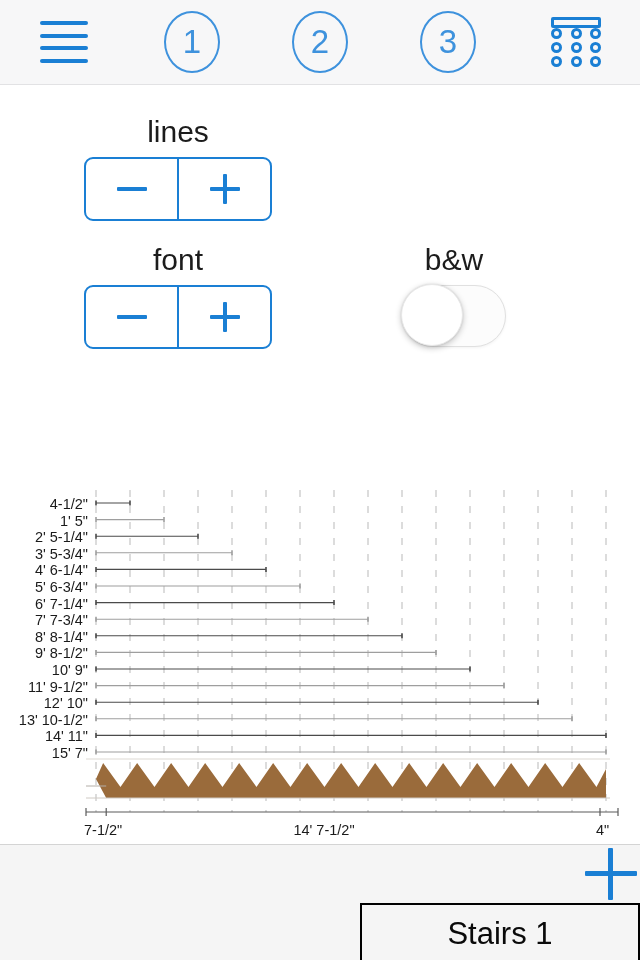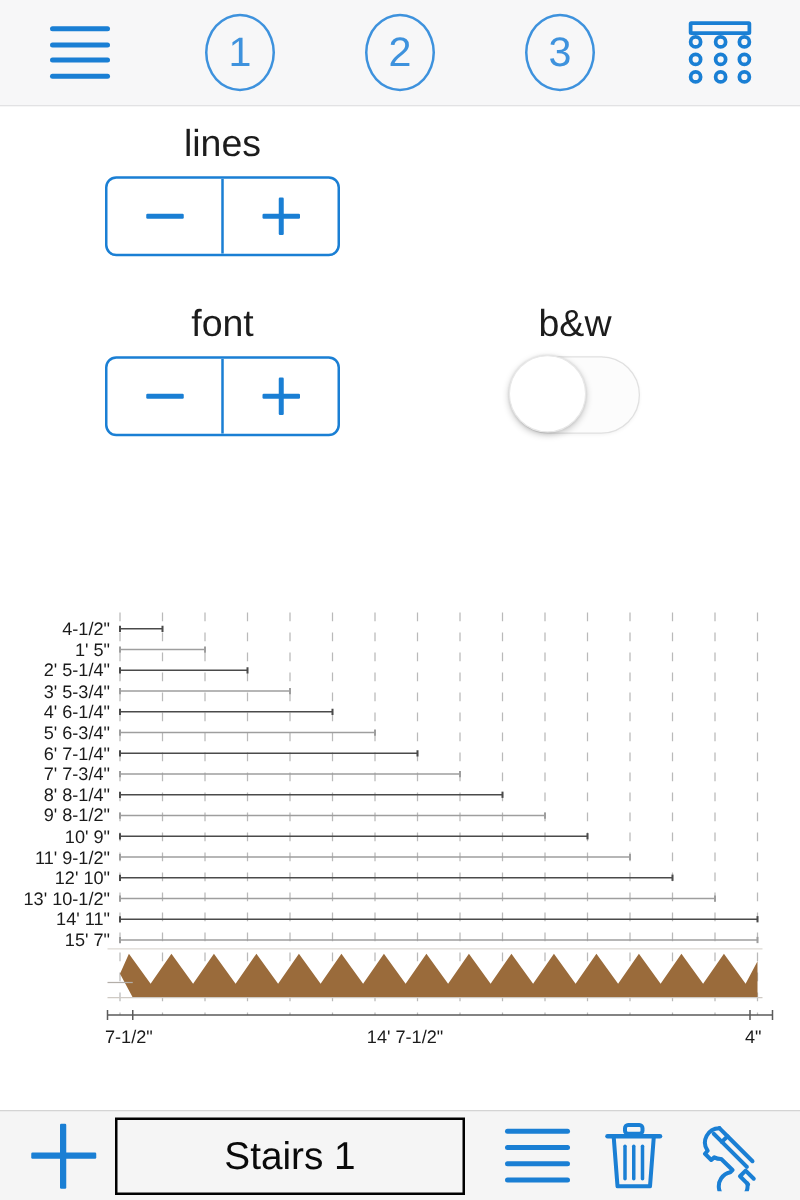--- a/index.html
+++ b/index.html
@@ -218,26 +218,27 @@
     color: #1a1a1a;
     white-space: nowrap;
     line-height: 1;
   }
 
   
   .bottombar {
     position: absolute;
     left: 0; bottom: 0;
     width: 640px;
-    height: 72px;
+    height: 116px;
     background: #f5f5f5;
     border-top: 1px solid #d4d4d4;
     box-sizing: border-box;
     display: flex;
-    align-items: center;
+    align-items: flex-end;
+    flex-direction: column;
   }
   .bb-plus {
     width: 58px;
     height: 58px;
     margin-left: 22px;
     position: relative;
     cursor: pointer;
     flex: none;
   }
   .bb-plus::before, .bb-plus::after {
@@ -338,21 +339,21 @@
             <i class="calc-key"></i>
             <i class="calc-key"></i>
           </span>
       </span>
     </span>
   </div>
 </div>
 
 <div class="controls">
 
-  <div class="ctrl-cell" style="left:18px; top:16px;justify-content:center;">
+  <div class="ctrl-cell" style="left:18px; top:32px;justify-content:center;">
     <div class="ctrl-label">lines</div>
     <div class="stepper">
       <div class="stepper-btn">
         <span class="sign-minus"></span>
       </div>
       <div class="stepper-btn">
         <span class="sign-plus"></span>
       </div>
     </div>
   </div>
@@ -363,21 +364,21 @@
     <div class="stepper">
       <div class="stepper-btn">
         <span class="sign-minus"></span>
       </div>
       <div class="stepper-btn">
         <span class="sign-plus"></span>
       </div>
     </div>
   </div>
 
-  <div class="ctrl-cell" style="left:300px; top:160px;text-align:right;">
+  <div class="ctrl-cell" style="left:294px; top:160px;text-align:right;">
     <div class="ctrl-label">b&amp;w</div>
     <div class="toggle">
       <span class="toggle-knob"></span>
     </div>
   </div>
 </div>
 
 <div class="drawing">
   <svg id="diagram-svg" width="640" height="405" viewBox="0 0 640 405">
       <line x1="96" y1="30" x2="96" y2="352" stroke="#b9b9b9" stroke-width="1" stroke-dasharray="7 9"></line>

